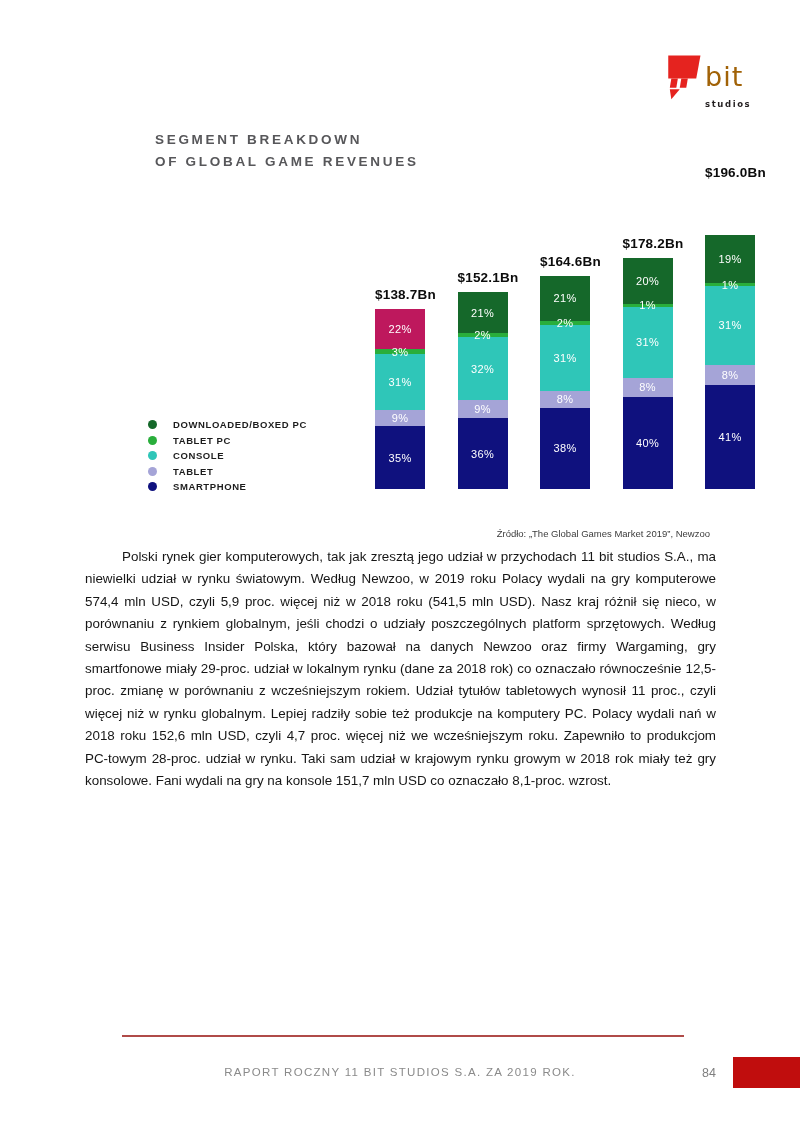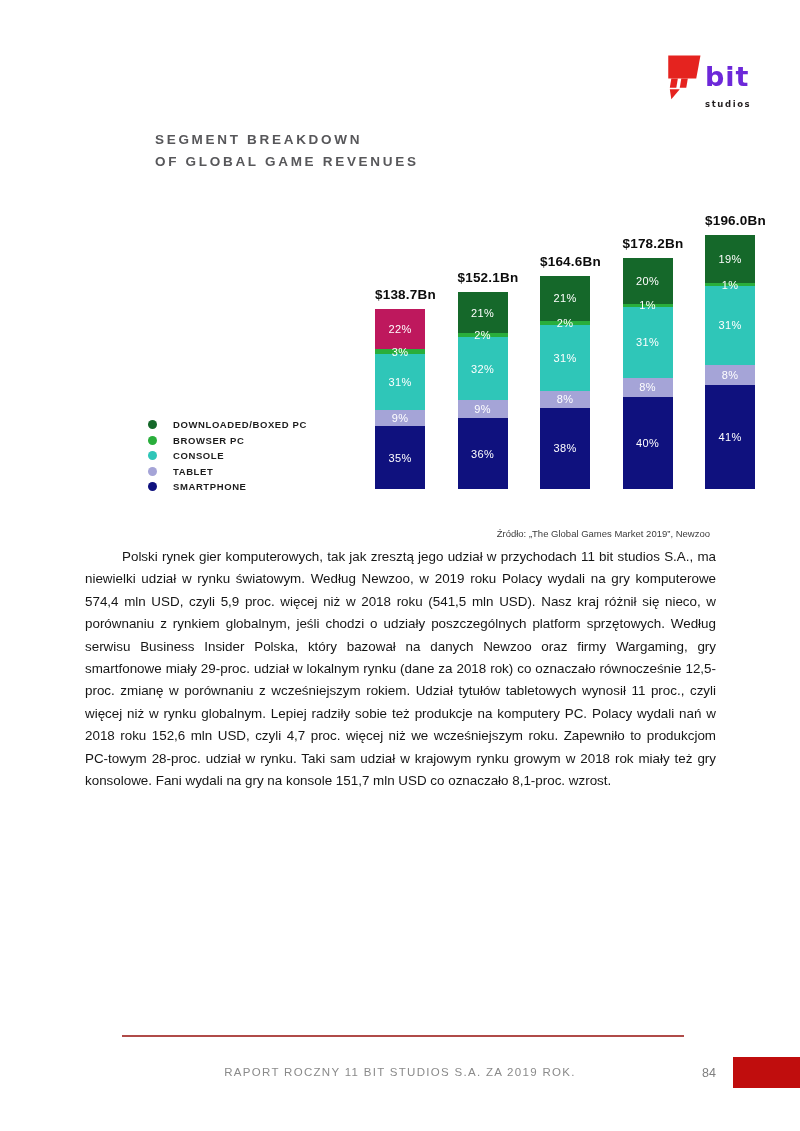--- a/index.html
+++ b/index.html
@@ -6,21 +6,21 @@
   html,body { background:#ffffff; }
   body {
     width:800px; height:1131px; position:relative;
     font-family:"Liberation Sans", sans-serif; overflow:hidden;
   }
 
   
   .logo { position:absolute; left:656px; top:52px; display:flex; align-items:flex-start; }
   .logo-mark { width:46px; height:50px; }
   .logo-text { margin-left:3px; padding-top:13px; }
-  .logo-bit { font-size:27px; font-weight:700; line-height:24px; color:#6d28d9; letter-spacing:1px; font-family:"DejaVu Sans",sans-serif; }
+  .logo-bit { font-size:27px; font-weight:400; line-height:24px; color:#a16207; letter-spacing:1px; font-family:"DejaVu Sans",sans-serif; }
   .logo-studios { font-size:8.5px; font-weight:700; letter-spacing:1.6px; color:#231f20; margin-top:10px; font-family:"DejaVu Sans",sans-serif; }
 
   
   .title-block { position:absolute; left:155px; top:129px; }
   .title-line { font-size:13.5px; font-weight:bold; letter-spacing:2.7px; color:#57575a; line-height:22px; white-space:nowrap; }
   .title-line.sub { color:#a9a9ac; }
 
   
   .chart { position:absolute; left:375px; top:209px; }
   .bars { display:flex; gap:23.5px; align-items:flex-end; height:280px; }
@@ -159,21 +159,21 @@
             <span class="pct">8%</span>
           </div>
           <div class="bar-seg" style="height: 92.3731px; background: rgb(15, 17, 126);">
             <span class="pct">40%</span>
           </div>
         </div>
       </div>
       <div class="bar-col">
         <div class="bar-total">$196.0Bn</div>
         <div class="bar-stack">
-          <div class="bar-seg" style="height: 48.26px; background: rgb(21, 104, 42);">
+          <div class="bar-seg" style="height: 48.26px; background: rgb(21, 104, 42); margin-top: 48px;">
             <span class="pct">19%</span>
           </div>
           <div class="bar-seg" style="height: 2.54px; background: rgb(41, 174, 59);">
             <span class="pct">1%</span>
           </div>
           <div class="bar-seg" style="height: 78.74px; background: rgb(47, 198, 184);">
             <span class="pct">31%</span>
           </div>
           <div class="bar-seg" style="height: 20.32px; background: rgb(165, 164, 215);">
             <span class="pct">8%</span>
@@ -186,21 +186,21 @@
     </div>
 </div>
 
 <div class="legend" id="legend">
     <div class="legend-item">
       <span class="legend-dot" style="background: rgb(21, 104, 42);"></span>
       <span class="legend-label">DOWNLOADED/BOXED PC</span>
     </div>
     <div class="legend-item">
       <span class="legend-dot" style="background: rgb(41, 174, 59);"></span>
-      <span class="legend-label">BROWSER PC</span>
+      <span class="legend-label">TABLET PC</span>
     </div>
     <div class="legend-item">
       <span class="legend-dot" style="background: rgb(47, 198, 184);"></span>
       <span class="legend-label">CONSOLE</span>
     </div>
     <div class="legend-item">
       <span class="legend-dot" style="background: rgb(165, 164, 215);"></span>
       <span class="legend-label">TABLET</span>
     </div>
     <div class="legend-item">

